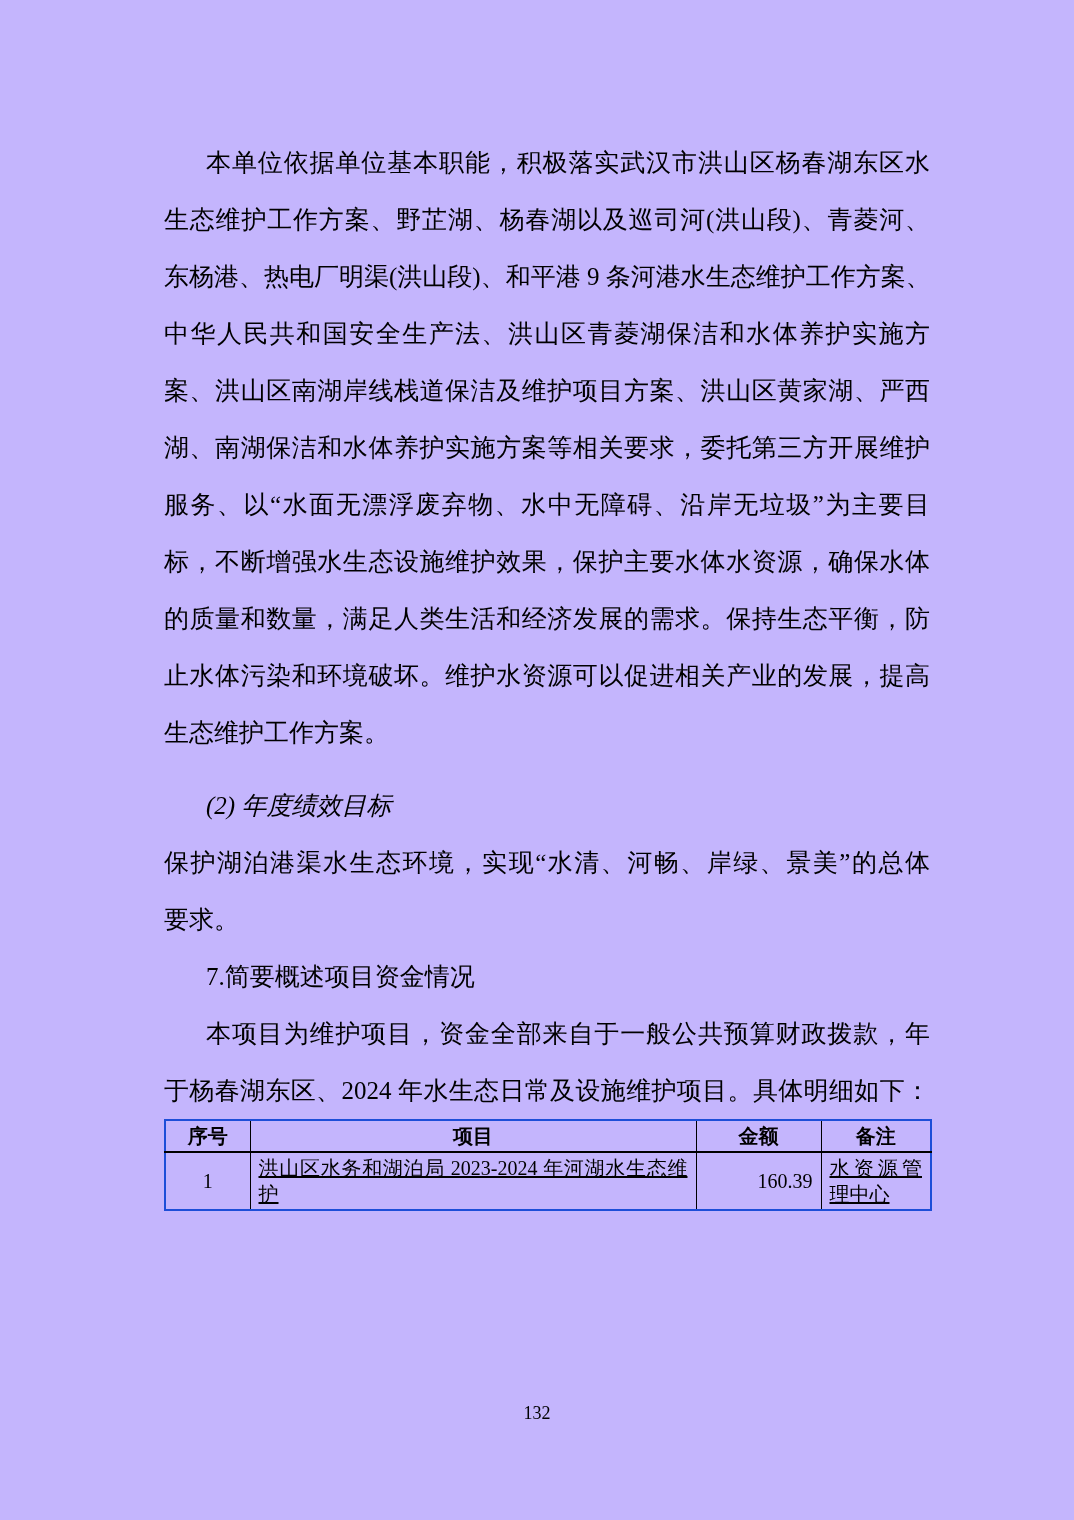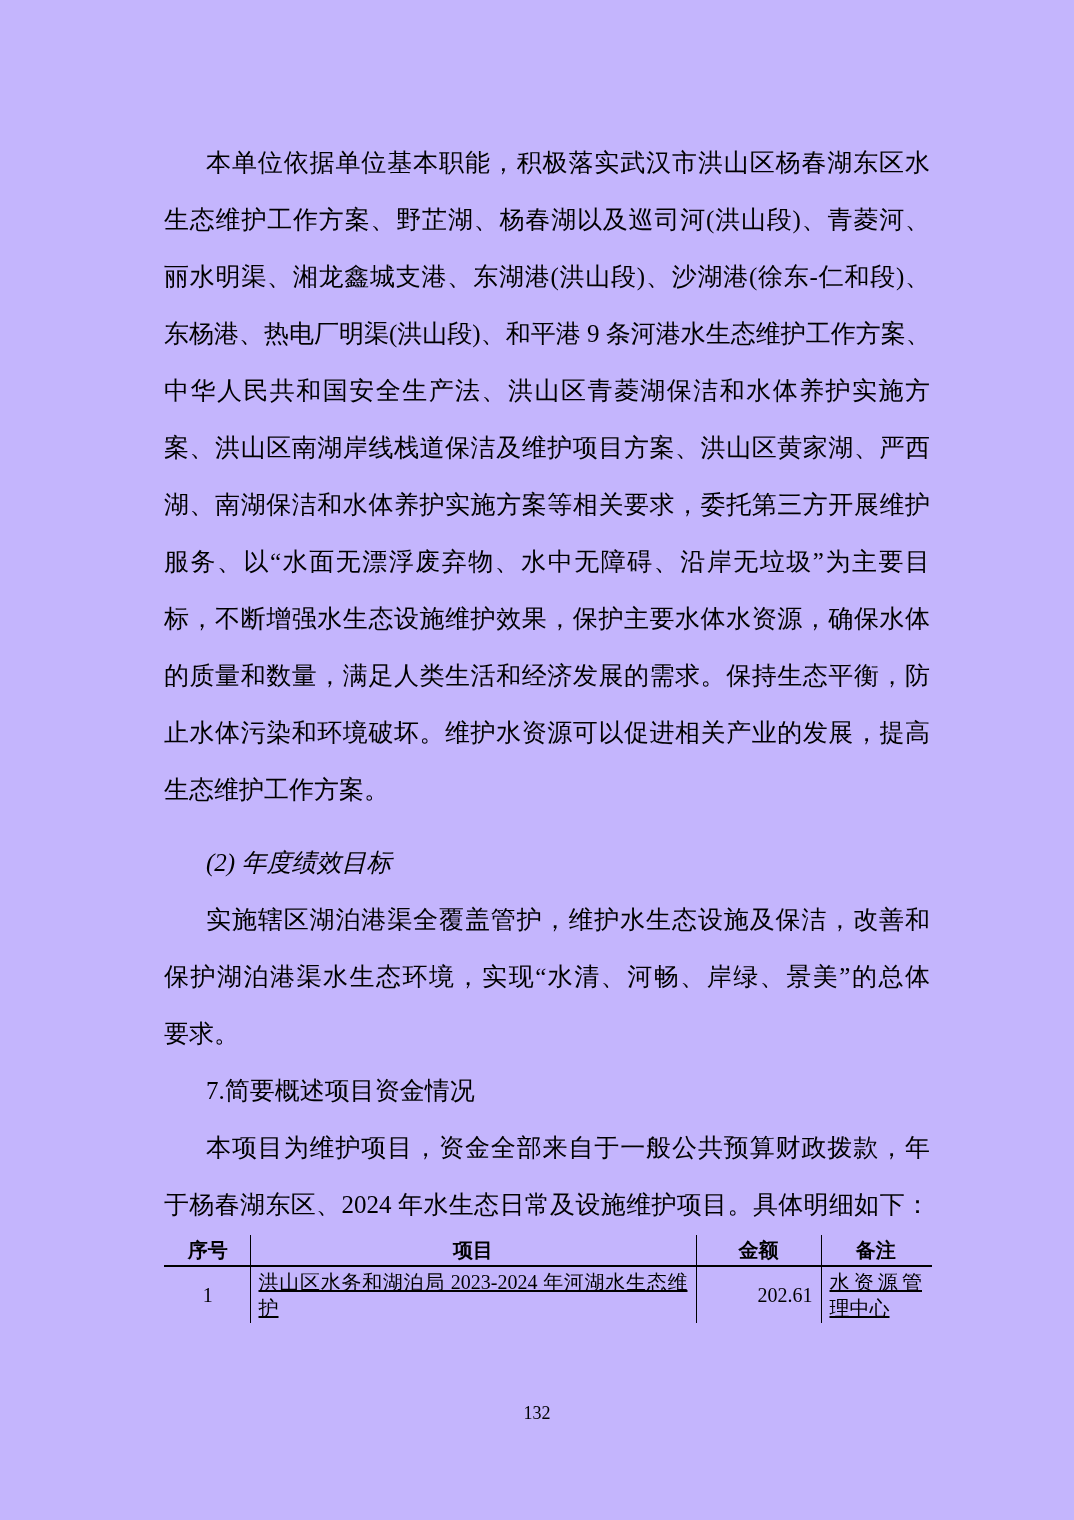--- a/index.html
+++ b/index.html
@@ -27,21 +27,21 @@
   }
   .line.last{text-align-last:left;}
   .line.indent{text-indent:42px;}
   .heading .line{text-align-last:left;}
 
   table.funding-table{
     width:100%;
     border-collapse:collapse;
     table-layout:fixed;
     margin-top:0;
-    border:2px solid #c4b5fd;
+    border:2px solid #1d4ed8;
   }
   .funding-table th,.funding-table td{
     border:1px solid #000;
     font-size:20px;
   }
   .funding-table thead th{
     border-bottom:2px solid #000;
     font-weight:bold;
     text-align:center;
     line-height:24px;
@@ -75,36 +75,34 @@
 </style>
 </head>
 <body>
 
 <div class="page">
   <div class="doc">
     <div id="blocks">
         <div class="block paragraph">
           <div class="line indent">本单位依据单位基本职能，积极落实武汉市洪山区杨春湖东区水</div>
           <div class="line">生态维护工作方案、野芷湖、杨春湖以及巡司河(洪山段)、青菱河、</div>
-          <div class="line">丽水明渠、湘龙鑫城支港、东湖港(洪山段)、沙湖港(徐东-仁和段)、</div>
           <div class="line">东杨港、热电厂明渠(洪山段)、和平港 9 条河港水生态维护工作方案、</div>
           <div class="line">中华人民共和国安全生产法、洪山区青菱湖保洁和水体养护实施方</div>
           <div class="line">案、洪山区南湖岸线栈道保洁及维护项目方案、洪山区黄家湖、严西</div>
           <div class="line">湖、南湖保洁和水体养护实施方案等相关要求，委托第三方开展维护</div>
           <div class="line">服务、以“水面无漂浮废弃物、水中无障碍、沿岸无垃圾”为主要目</div>
           <div class="line">标，不断增强水生态设施维护效果，保护主要水体水资源，确保水体</div>
           <div class="line">的质量和数量，满足人类生活和经济发展的需求。保持生态平衡，防</div>
           <div class="line">止水体污染和环境破坏。维护水资源可以促进相关产业的发展，提高</div>
           <div class="line last">生态维护工作方案。</div>
         </div>
         <div class="block heading space-before">
           <div class="line last indent">(2) 年度绩效目标</div>
         </div>
         <div class="block paragraph">
-          <div class="line indent">实施辖区湖泊港渠全覆盖管护，维护水生态设施及保洁，改善和</div>
           <div class="line">保护湖泊港渠水生态环境，实现“水清、河畅、岸绿、景美”的总体</div>
           <div class="line last">要求。</div>
         </div>
         <div class="block heading">
           <div class="line last indent">7.简要概述项目资金情况</div>
         </div>
         <div class="block paragraph">
           <div class="line indent">本项目为维护项目，资金全部来自于一般公共预算财政拨款，年</div>
           <div class="line">于杨春湖东区、2024 年水生态日常及设施维护项目。具体明细如下：</div>
         </div>
@@ -125,21 +123,21 @@
           <th>备注</th>
         </tr>
       </thead>
       <tbody>
         <tr>
           <td class="cell-index">1</td>
           <td class="cell-project">
               <div class="cell-line">洪山区水务和湖泊局 2023-2024 年河湖水生态维</div>
               <div class="cell-line last">护</div>
             </td>
-          <td class="cell-amount">202.61</td>
+          <td class="cell-amount">160.39</td>
           <td class="cell-note">
               <div class="cell-line">水资源管</div>
               <div class="cell-line last">理中心</div>
             </td>
         </tr>
       </tbody>
     </table>
   </div>
 
   <div class="page-number">132</div>

